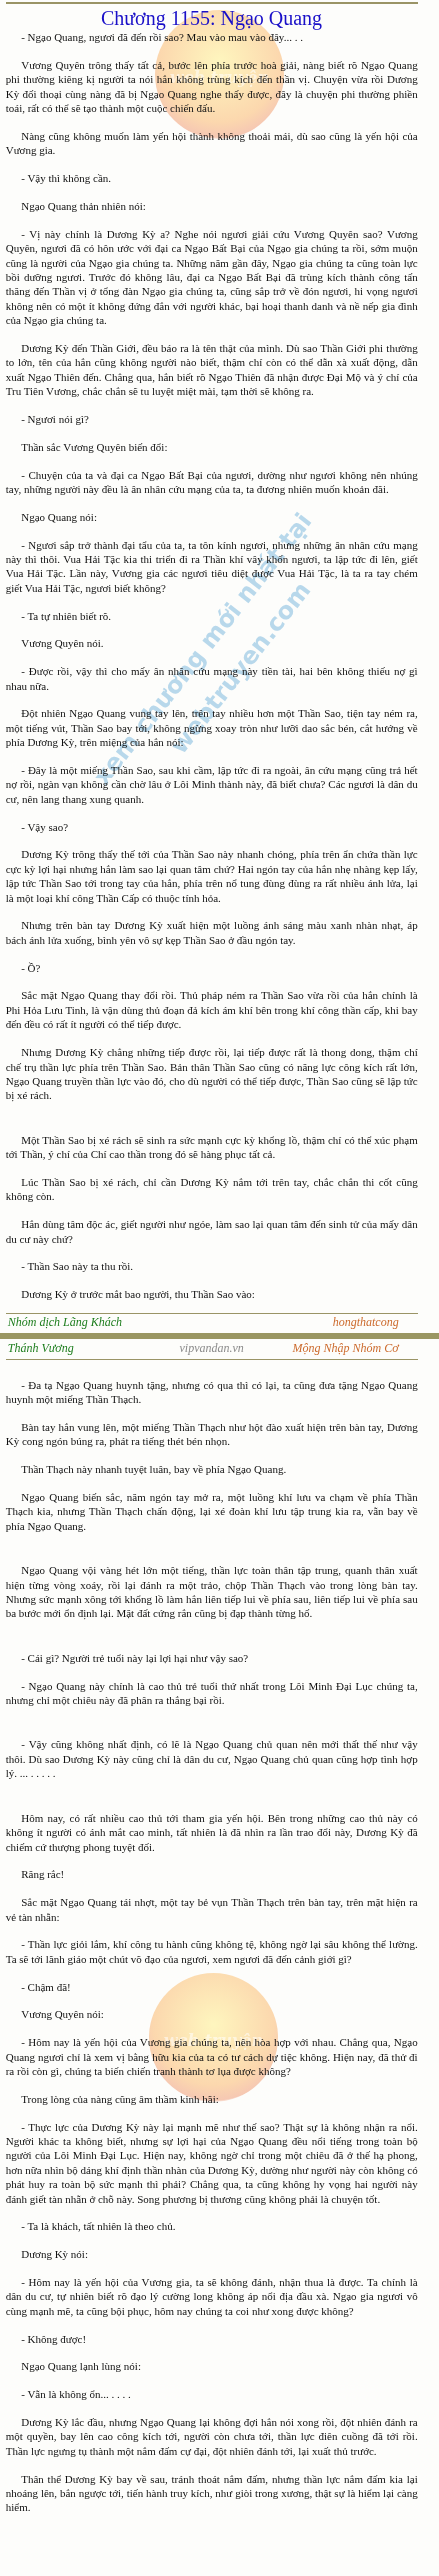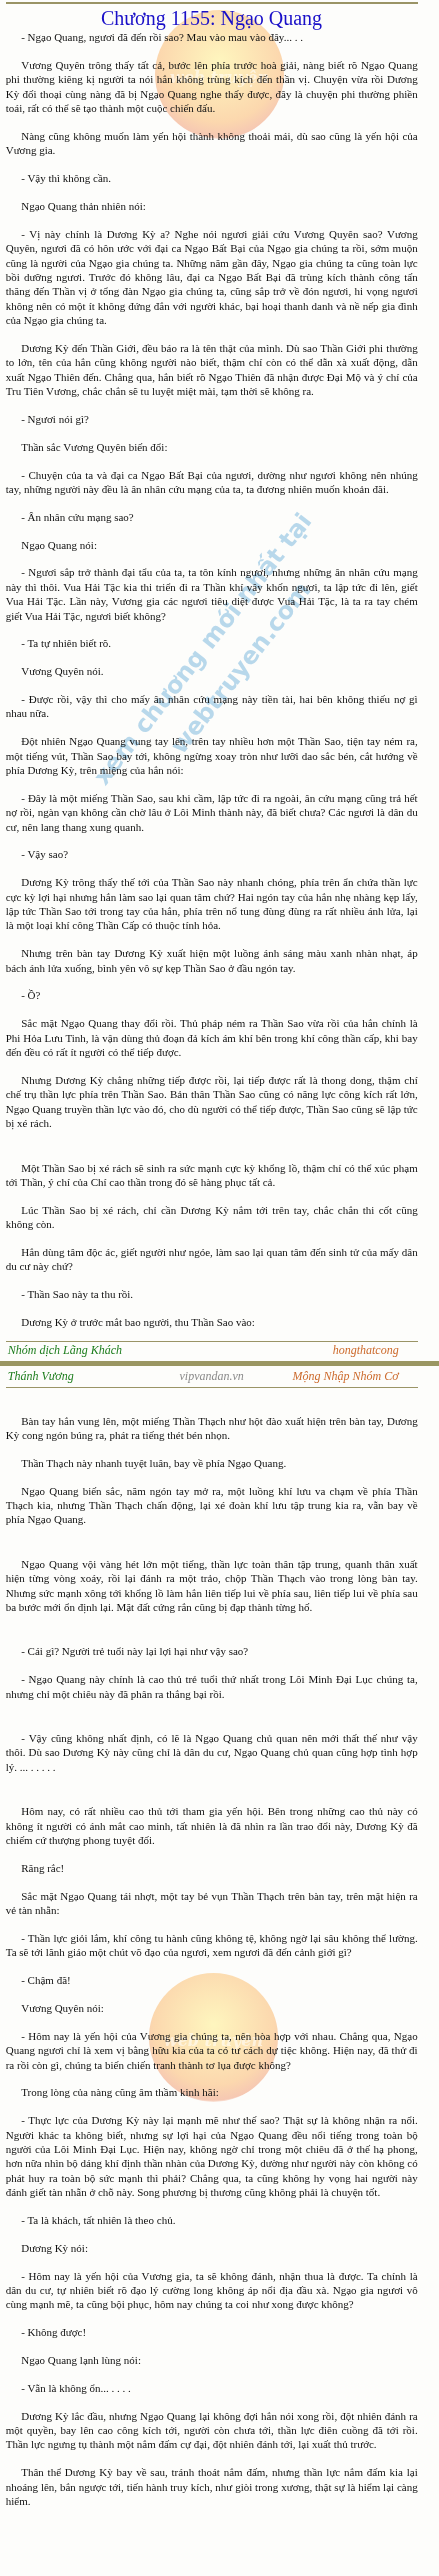--- a/index.html
+++ b/index.html
@@ -13,21 +13,21 @@
     font-size: 20px; font-weight: normal; color: #1a10c8;
   }
   .content { margin-left: 5.7px; width: 412px; }
   .para {
     font-family: "Liberation Serif", "DejaVu Serif", serif;
     font-size: 11px; line-height: 14.4px; color: #111;
     text-align: justify; text-indent: 15.5px;
     margin: 0 0 13.4px 0;
   }
   .para.gap-lg { margin-bottom: 30px; }
-  .sep { position: relative; height: 48px; margin: -2.1px 0 25px 0; }
+  .sep { position: relative; height: 48px; margin: -2.1px 0 17px 0; }
   .sep .line-a { position: absolute; left: 0; width: 412px; top: 0; height: 1px; background: #9a9466; }
   .sep .row-a, .sep .row-b {
     position: absolute; left: 0; width: 412px; height: 14.4px;
     font-family: "Liberation Serif", "DejaVu Serif", serif; font-style: italic; font-size: 12px; line-height: 14.4px;
   }
   .sep .row-a { top: 2.6px; }
   .sep .row-b { top: 28px; }
   .sep .bar { position: absolute; left: -5.7px; width: 439px; top: 20.6px; height: 5.2px; background: #9a9662; }
   .sep .line-b { position: absolute; left: 0; width: 412px; top: 46px; height: 1px; background: #9a9466; }
   .sep .l { position: absolute; left: 2.1px; }
@@ -77,21 +77,20 @@
         <p class="para">- Ngạo Quang, ngươi đã đến rồi sao? Mau vào mau vào đây... . .</p>
         <p class="para">Vương Quyên trông thấy tất cả, bước lên phía trước hoà giải, nàng biết rõ Ngạo Quang phi thường kiêng kị người ta nói hắn không trùng kích đến thần vị. Chuyện vừa rồi Dương Kỳ đối thoại cùng nàng đã bị Ngạo Quang nghe thấy được, đây là chuyện phi thường phiền toái, rất có thể sẽ tạo thành một cuộc chiến đấu.</p>
         <p class="para">Nàng cũng không muốn làm yến hội thành không thoải mái, dù sao cũng là yến hội của Vương gia.</p>
         <p class="para">- Vậy thì không cần.</p>
         <p class="para">Ngạo Quang thản nhiên nói:</p>
         <p class="para">- Vị này chính là Dương Kỳ a? Nghe nói ngươi giải cứu Vương Quyên sao? Vương Quyên, ngươi đã có hôn ước với đại ca Ngạo Bất Bại của Ngạo gia chúng ta rồi, sớm muộn cũng là người của Ngạo gia chúng ta. Những năm gần đây, Ngạo gia chúng ta cũng toàn lực bồi dưỡng ngươi. Trước đó không lâu, đại ca Ngạo Bất Bại đã trùng kích thành công tấn thăng đến Thần vị ở tổng đàn Ngạo gia chúng ta, cũng sắp trở về đón ngươi, hi vọng ngươi không nên có một ít không đứng đắn với người khác, bại hoại thanh danh và nề nếp gia đình của Ngạo gia chúng ta.</p>
         <p class="para">Dương Kỳ đến Thần Giới, đều báo ra là tên thật của mình. Dù sao Thần Giới phi thường to lớn, tên của hắn cũng không người nào biết, thậm chí còn có thể dẫn xà xuất động, dẫn xuất Ngạo Thiên đến. Chẳng qua, hắn biết rõ Ngạo Thiên đã nhận được Đại Mộ và ý chí của Tru Tiên Vương, chắc chắn sẽ tu luyệt miệt mài, tạm thời sẽ không ra.</p>
         <p class="para">- Ngươi nói gì?</p>
         <p class="para">Thần sắc Vương Quyên biến đổi:</p>
         <p class="para">- Chuyện của ta và đại ca Ngạo Bất Bại của ngươi, dường như ngươi không nên nhúng tay, những người này đều là ân nhân cứu mạng của ta, ta đương nhiên muốn khoản đãi.</p>
-        <p class="para">- Ân nhân cứu mạng sao?</p>
         <p class="para">Ngạo Quang nói:</p>
         <p class="para">- Ngươi sắp trở thành đại tẩu của ta, ta tôn kính ngươi, nhưng những ân nhân cứu mạng này thì thôi. Vua Hải Tặc kia thi triển đi ra Thần khí vây khốn ngươi, ta lập tức đi lên, giết Vua Hải Tặc. Lần này, Vương gia các ngươi tiêu diệt được Vua Hải Tặc, là ta ra tay chém giết Vua Hải Tặc, ngươi biết không?</p>
         <p class="para">- Ta tự nhiên biết rõ.</p>
         <p class="para">Vương Quyên nói.</p>
         <p class="para">- Được rồi, vậy thì cho mấy ân nhân cứu mạng này tiền tài, hai bên không thiếu nợ gì nhau nữa.</p>
         <p class="para">Đột nhiên Ngạo Quang vung tay lên, trên tay nhiều hơn một  Thần Sao, tiện tay ném ra, một tiếng vút, Thần Sao bay tới, không ngừng xoay tròn như lưỡi dao sắc bén, cắt hướng về phía Dương Kỳ, trên miệng của hắn nói:</p>
         <p class="para">- Đây là một miếng Thần Sao, sau khi cầm, lập tức đi ra ngoài,  ân cứu mạng cũng trả hết nợ rồi, ngàn vạn không cần chờ lâu ở Lôi Minh thành này, đã biết chưa? Các ngươi là dân du cư, nên lang thang xung quanh.</p>
         <p class="para">- Vậy sao?</p>
         <p class="para">Dương Kỳ trông thấy thế tới của Thần Sao này nhanh chóng, phía trên ẩn chứa thần lực cực kỳ lợi hại nhưng hắn làm sao lại quan tâm chứ? Hai ngón tay của hắn nhẹ nhàng kẹp lấy, lập tức Thần Sao tới trong tay của hắn, phía trên nổ tung đùng đùng ra rất nhiều ánh lửa, lại là một loại khí công Thần Cấp có thuộc tính hỏa.</p>
         <p class="para">Nhưng trên bàn tay Dương Kỳ xuất hiện một luồng ánh sáng màu xanh nhàn nhạt, áp bách ánh lửa xuống, bình yên vô sự kẹp Thần Sao ở đầu ngón tay.</p>
@@ -114,20 +113,21 @@
       <div class="bar"></div>
       <div class="row-b">
         <span class="l green">Thánh Vương</span>
         <span class="c gray">vipvandan.vn</span>
         <span class="r orange">Mộng Nhập Nhóm Cơ</span>
       </div>
       <div class="line-b"></div>
     </div>
 
     <div id="part2">
+        <p class="para">- Đa tạ Ngạo Quang huynh tặng, nhưng có qua thì có lại, ta cũng đưa tặng Ngạo Quang huynh một miếng Thần Thạch.</p>
         <p class="para">Bàn tay hắn vung lên, một miếng Thần Thạch như hột đào xuất hiện trên bàn tay, Dương Kỳ cong ngón búng ra, phát ra tiếng thét bén nhọn.</p>
         <p class="para">Thần Thạch này nhanh tuyệt luân, bay về phía Ngạo Quang.</p>
         <p class="para gap-lg">Ngạo Quang biến sắc, năm ngón tay mở ra, một luồng khí lưu va chạm về phía Thần Thạch kia, nhưng Thần Thạch chấn động, lại xé đoàn khí lưu tập trung kia ra, vẫn bay về phía Ngạo Quang.</p>
         <p class="para gap-lg">Ngạo Quang vội vàng hét lớn một tiếng, thần lực toàn thân tập trung, quanh thân xuất hiện từng vòng xoáy, rồi lại đánh ra một trảo, chộp Thần Thạch vào trong lòng bàn tay. Nhưng sức mạnh xông tới khổng lồ làm hắn liên tiếp lui về phía sau, liên tiếp lui về phía sau ba bước mới ổn định lại. Mặt đất cứng rắn cũng bị đạp thành từng hố.</p>
         <p class="para">- Cái gì? Người trẻ tuổi này lại lợi hại như vậy sao?</p>
         <p class="para gap-lg">- Ngạo Quang này chính là cao thủ trẻ tuổi thứ nhất trong Lôi Minh Đại Lục chúng ta, nhưng chỉ một chiêu này đã phân ra thắng bại rồi.</p>
         <p class="para gap-lg">- Vậy cũng không nhất định, có lẽ là Ngạo Quang chủ quan nên mới thất thế như vậy thôi. Dù sao Dương Kỳ này cũng chỉ là dân du cư, Ngạo Quang chủ quan cũng hợp tình hợp lý. ... . . . . .</p>
         <p class="para">Hôm nay, có rất nhiều cao thủ tới tham gia yến hội. Bên trong những cao thủ này có không ít người có ánh mắt cao minh, tất nhiên là đã nhìn ra lần trao đổi này, Dương Kỳ đã chiếm cứ thượng phong tuyệt đối.</p>
         <p class="para">Răng rắc!</p>
         <p class="para">Sắc mặt Ngạo Quang tái nhợt, một tay bẻ vụn Thần Thạch trên bàn tay, trên mặt hiện ra vẻ tàn nhẫn:</p>

